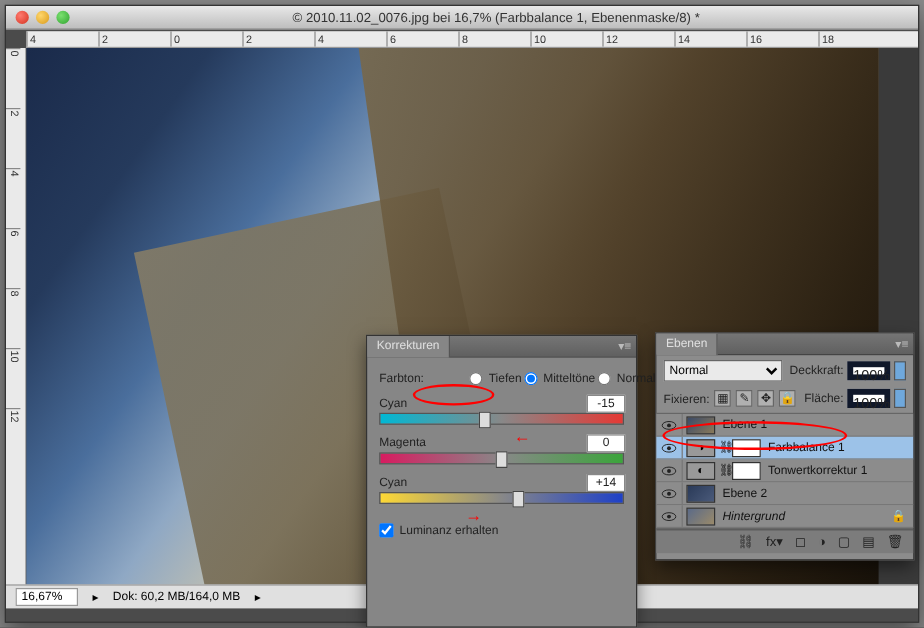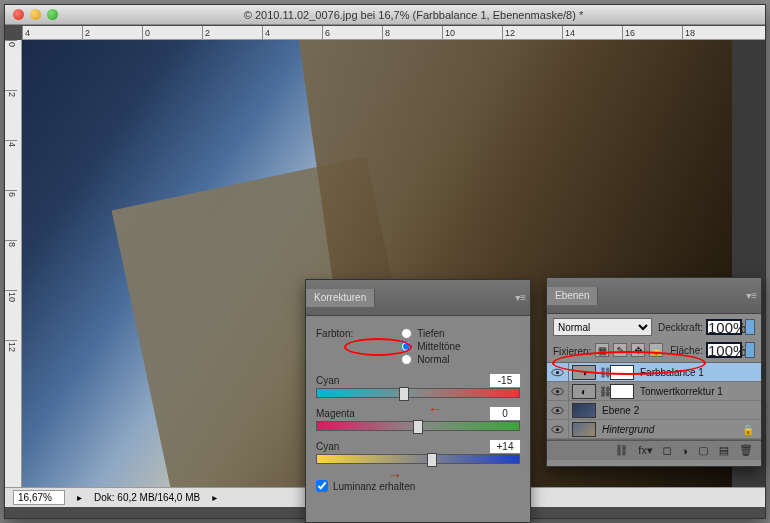--- a/index.html
+++ b/index.html
@@ -16,45 +16,45 @@
 .ruler-h span{flex:0 0 60px;border-left:1px solid #888;font-size:9px;color:#333;padding-left:2px;line-height:14px}
 .ruler-v{position:absolute;top:35px;left:0;width:17px;bottom:20px;background:#eaeaea;border-right:1px solid #999}
 .ruler-v span{display:block;height:50px;border-top:1px solid #888;font-size:9px;color:#333;writing-mode:vertical-rl;padding:1px 0 0 2px}
 .canvas{position:absolute;top:35px;left:17px;right:0;bottom:20px;background:#3a3a3a;display:flex;align-items:flex-start;justify-content:flex-start}
 .img{width:710px;height:448px;background:linear-gradient(125deg,#1a2a4a 0%,#253a5c 15%,#4a6e9c 28%,#8fa8c4 38%,#c5c2b0 48%,#9b8a6a 56%,#6a5a40 68%,#3a2e1f 85%,#1a140c 100%);position:relative;overflow:hidden}
 .bldg1{position:absolute;top:140px;left:120px;width:260px;height:320px;background:linear-gradient(135deg,#8a7f66,#5a4f38);transform:rotate(-12deg);opacity:.85}
 .bldg2{position:absolute;top:-40px;right:-60px;width:460px;height:520px;background:linear-gradient(120deg,#7a6a4c 0%,#4a3a24 40%,#281e10 70%,#0c0804 100%);transform:rotate(-8deg);opacity:.9}
 .statusbar{position:absolute;bottom:11px;left:0;right:0;height:20px;background:#e0e0e0;display:flex;align-items:center;padding:0 8px;gap:12px;border-top:1px solid #999}
 .statusbar .zoom{width:52px;background:#fff;border:1px solid #999;padding:1px 4px;font-size:10px}
 .korr{position:absolute;top:279px;left:305px;width:226px;height:244px;background:#868686;border:1px solid #333;box-shadow:0 6px 14px rgba(0,0,0,.5)}
-.phead{height:36px;background:linear-gradient(#757575,#606060);display:flex;align-items:center;border-bottom:1px solid #444}
+.phead{height:18px;background:linear-gradient(#757575,#606060);display:flex;align-items:center;border-bottom:1px solid #444}
 .ptab{background:#868686;height:18px;padding:0 8px;line-height:18px;color:#e0e0e0;font-size:10px;border-right:1px solid #555}
 .pbody{padding:6px 10px 8px;color:#222}
 .pbody .pt{font-weight:bold;font-size:10px;color:#222;margin-bottom:6px}
-.radio-row{display:flex;align-items:flex-start;gap:14px;margin:6px 0;position:relative}
-.radio-col{display:flex;flex-direction:column;gap:2px;margin-left:34px}
+.radio-row{display:flex;align-items:flex-start;gap:4px;margin:6px 0;position:relative}
+.radio-col{display:flex;gap:2px;margin-left:34px}
 .radio-col label{display:flex;align-items:center;gap:5px;font-size:10px;color:#222}
 .radio-col input{width:11px;height:11px}
 .ring{position:absolute;border:2px solid #ff0000;border-radius:50%;pointer-events:none}
 .slrow{margin-top:10px}
 .sllbl{display:flex;justify-content:space-between;font-size:10px;color:#222;margin-bottom:2px}
 .sltrack{position:relative;height:10px;border:1px solid #555}
 .grad-cr{background:linear-gradient(90deg,#00b8d4,#888,#e53935)}
 .grad-mg{background:linear-gradient(90deg,#d81b60,#888,#3ba53b)}
 .grad-yb{background:linear-gradient(90deg,#fdd835,#888,#1e40c8)}
 .knob{position:absolute;top:-2px;width:10px;height:14px;background:#ddd;border:1px solid #444;transform:translateX(-50%)}
 .arrow{position:absolute;top:10px;color:#f00;font-size:14px;font-weight:bold}
 .slval{position:absolute;right:-2px;top:-16px;width:32px;height:15px;background:#fff;border:1px solid #888;text-align:center;line-height:13px;font-size:10px}
 .chkrow{margin-top:16px;display:flex;align-items:center;gap:5px}
 .chkrow input{width:12px;height:12px}
 .layers{position:absolute;top:277px;left:546px;width:216px;height:190px;background:#8c8c8c;border:1px solid #333;box-shadow:0 6px 14px rgba(0,0,0,.5)}
 .layers .opt{display:flex;align-items:center;padding:4px 6px;gap:6px}
 .layers select.blend{flex:1;height:18px;background:#eaeaea;border:1px solid #666;font-size:10px}
 .pctbox{display:flex;align-items:center;gap:3px;font-size:10px;color:#222}
-.pctbox .val{width:36px;height:16px;background:#fff;border:2px solid #0f172a;text-align:center;line-height:14px;font-size:15px}
+.pctbox .val{width:36px;height:16px;background:#fff;border:5px solid #0f172a;text-align:center;line-height:14px;font-size:12px}
 .pctbox .tri{width:10px;height:16px;background:#6fa8dc;border:1px solid #555}
 .lockrow{display:flex;align-items:center;justify-content:space-between;padding:2px 6px 4px;font-size:10px;color:#222}
 .locks{display:flex;gap:4px}
 .locks span{width:14px;height:14px;display:inline-flex;align-items:center;justify-content:center;background:#b0b0b0;border:1px solid #666}
 .llist{border-top:1px solid #666;border-bottom:1px solid #666}
 .lrow{display:flex;align-items:center;height:19px;border-bottom:1px solid #777;background:#8c8c8c}
 .lrow.sel{background:#9cc2e8}
 .eye{width:22px;display:flex;align-items:center;justify-content:center;border-right:1px solid #777;height:100%}
 .eye svg{width:13px;height:9px}
 .lthumb{width:24px;height:15px;margin:0 3px;background:#555;border:1px solid #333;display:inline-block}
@@ -202,20 +202,30 @@
         <span>🔒</span>
       </div>
     </div>
     <div class="pctbox">
         <span>Fläche:</span>
         <div class="val">100%</div>
         <div class="tri"></div>
       </div>
   </div>
   <div class="llist">
+    <div class="lrow">
+      <div class="eye">
+          <svg viewBox="0 0 16 10">
+            <ellipse cx="8" cy="5" rx="7" ry="4" fill="none" stroke="#222"></ellipse>
+            <circle cx="8" cy="5" r="2" fill="#222"></circle>
+          </svg>
+        </div>
+      <span class="lthumb" style="background:linear-gradient(135deg,#3a4a68,#8a7a5a)"></span>
+      <span class="nm">Ebene 1</span>
+    </div>
     <div class="lrow sel">
       <div class="eye">
           <svg viewBox="0 0 16 10">
             <ellipse cx="8" cy="5" rx="7" ry="4" fill="none" stroke="#222"></ellipse>
             <circle cx="8" cy="5" r="2" fill="#222"></circle>
           </svg>
         </div>
       <span class="lthumb adj">◑</span>
       <span style="width:8px;text-align:center">⛓</span>
       <span class="lthumb mask"></span>

